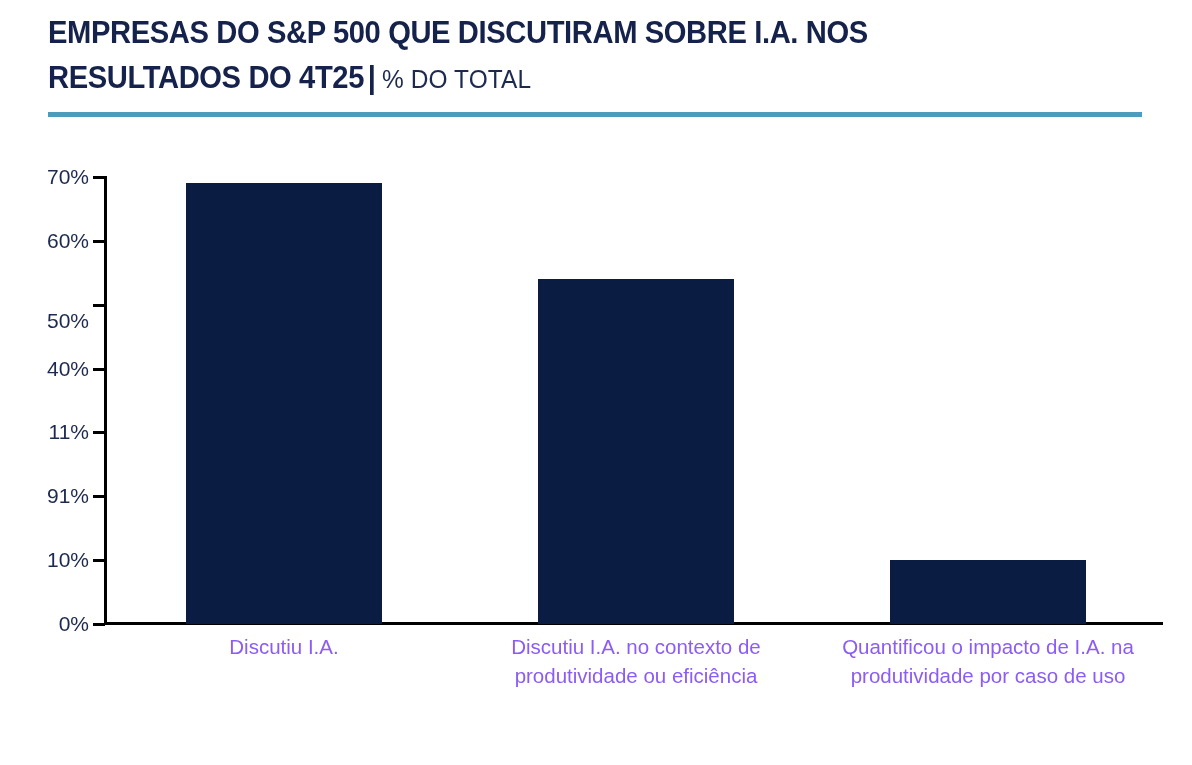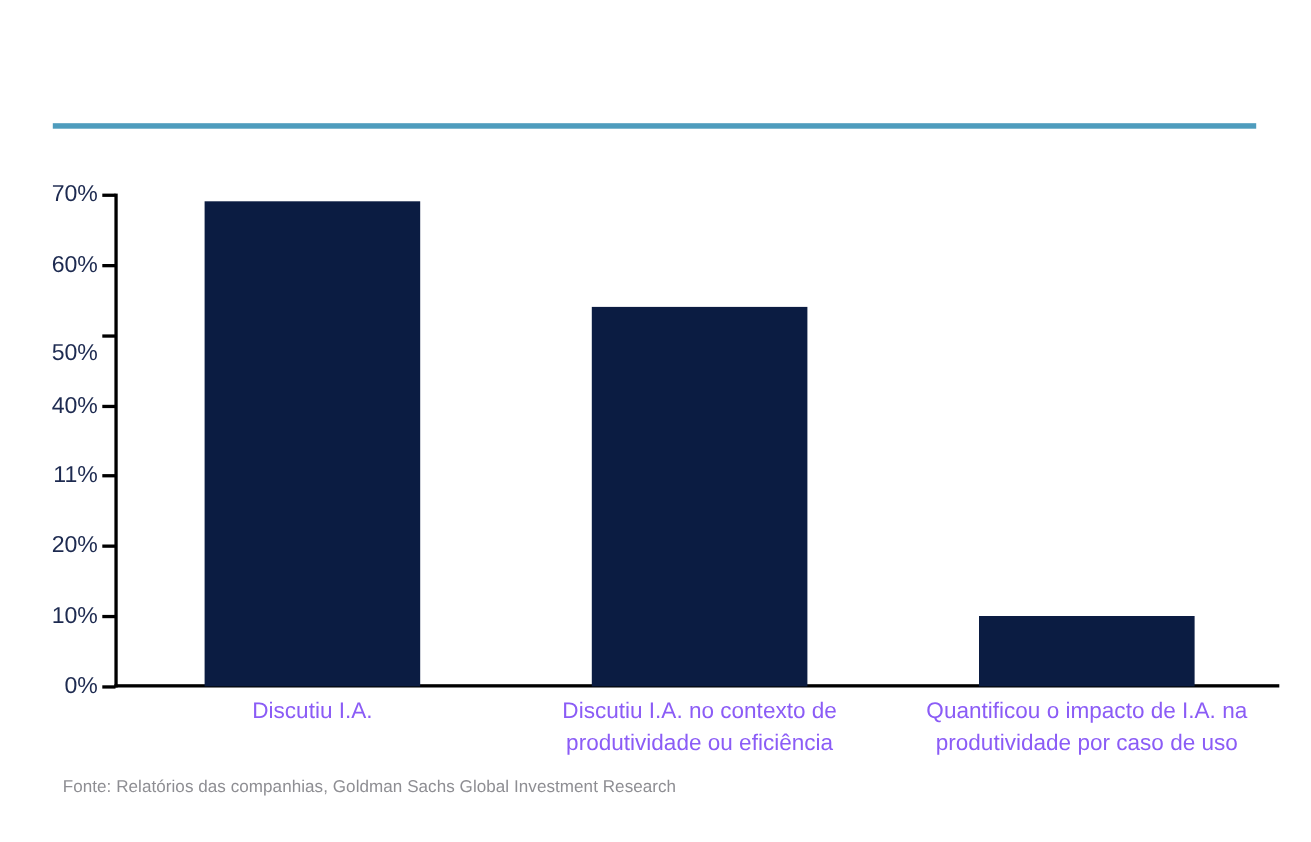--- a/index.html
+++ b/index.html
@@ -134,33 +134,41 @@
     font-size: 15.5px;
     color: #8e8e93;
     letter-spacing: 0.05px;
   }
 </style>
 </head>
 <body>
 
 <div id="chart">
 
+  <div id="header">
+    <div class="title-line">EMPRESAS DO S&amp;P 500 QUE DISCUTIRAM SOBRE I.A. NOS</div>
+    <div class="title-line title-line-2">
+      <span>RESULTADOS DO 4T25</span>
+      <span id="title-pipe">|</span>
+      <span id="subtitle">% DO TOTAL</span>
+    </div>
+  </div>
 
   <div id="divider"></div>
 
   <div class="axis-vline"></div>
   <div class="axis-hline"></div>
 
   <div id="ticks-layer">
       <div class="ytick" style="top: 623px;"></div>
       <div class="ylabel" style="top: 624px;">0%</div>
       <div class="ytick" style="top: 559.143px;"></div>
       <div class="ylabel" style="top: 560.143px;">10%</div>
       <div class="ytick" style="top: 495.286px;"></div>
-      <div class="ylabel" style="top: 496.286px;">20%</div>
+      <div class="ylabel" style="top: 496.286px;">91%</div>
       <div class="ytick" style="top: 431.429px;"></div>
       <div class="ylabel" style="top: 432.429px;">11%</div>
       <div class="ytick" style="top: 367.571px;"></div>
       <div class="ylabel" style="top: 368.571px;">40%</div>
       <div class="ytick" style="top: 303.714px;"></div>
       <div class="ylabel" style="top: 321px; margin-left: 11px;">50%</div>
       <div class="ytick" style="top: 239.857px;"></div>
       <div class="ylabel" style="top: 240.857px;">60%</div>
       <div class="ytick" style="top: 176px;"></div>
       <div class="ylabel" style="top: 177px; margin-left: 36px;">70%</div>
@@ -171,15 +179,14 @@
       <div class="bar" style="left: 890px; width: 196px; height: 63.8571px; background: rgb(11, 28, 66);"></div>
     </div>
   <div id="labels-layer">
       <div class="cat-label" style="left: 134px; width: 300px;">Discutiu I.A.</div>
       <div class="cat-label" style="left: 486px; width: 300px;">Discutiu I.A. no contexto de
 produtividade ou eficiência</div>
       <div class="cat-label" style="left: 838px; width: 300px;">Quantificou o impacto de I.A. na
 produtividade por caso de uso</div>
     </div>
 
-  <div id="source">Fonte: Relatórios das companhias, Goldman Sachs Global Investment Research</div>
 
 </div>
 
 </body></html>

